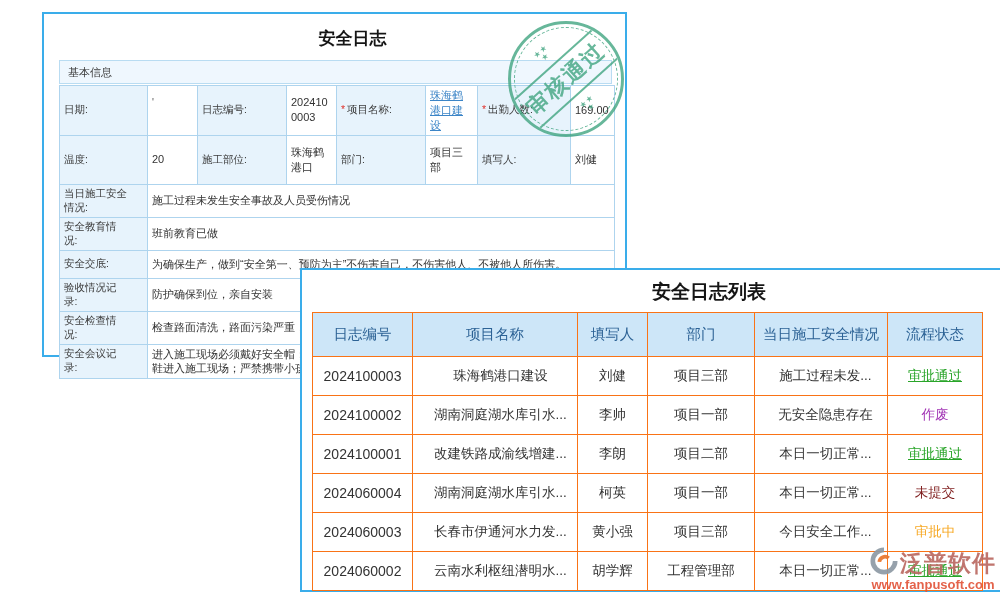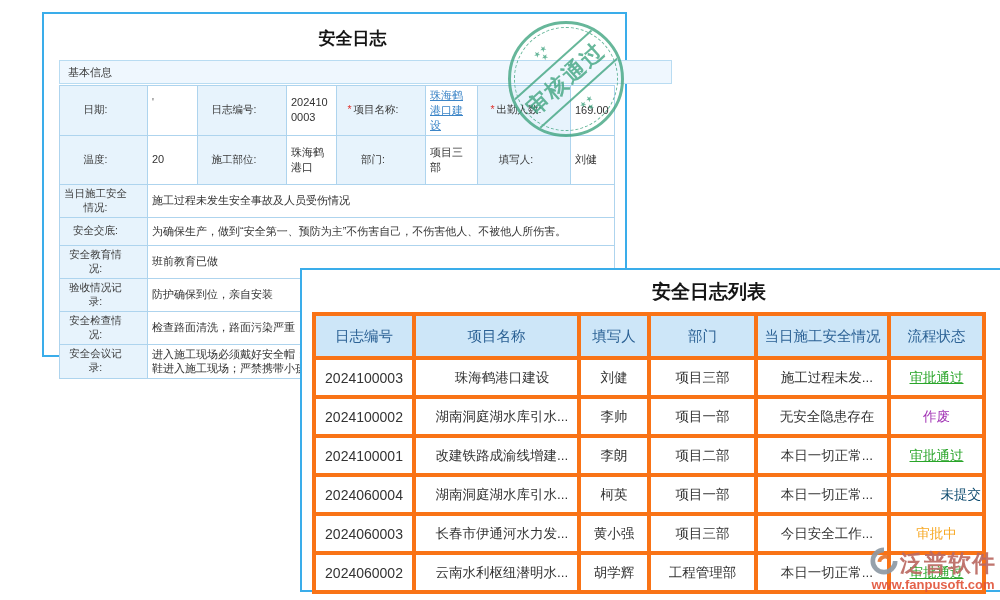--- a/index.html
+++ b/index.html
@@ -8,29 +8,29 @@
     font-family:"Liberation Sans","DejaVu Sans",sans-serif;color:#333;
   }
   .window{position:absolute;background:#fff;border:2px solid #3aadea;box-sizing:border-box;}
   .form-window{left:42px;top:12px;width:585px;height:345px;z-index:1;}
   .list-window{left:300px;top:268px;width:818px;height:324px;z-index:2;}
   .win-title{margin:0;text-align:center;font-weight:bold;color:#151515;}
   .form-window .win-title{font-size:17px;margin-top:13px;padding-left:36px;}
   .list-window .win-title{font-size:19px;margin-top:9px;}
 
   .section-bar{
-    position:absolute;left:15px;top:46px;width:613px;height:24px;box-sizing:border-box;
+    position:absolute;left:15px;top:46px;width:553px;height:24px;box-sizing:border-box;
     background:#eff7fe;border:1px solid #b9dcf2;line-height:22px;padding-left:8px;
     font-size:11px;color:#3b3b3b;
   }
 
   table{border-collapse:collapse;table-layout:fixed;}
   .form-table{position:absolute;left:15px;top:71px;width:555px;font-size:11px;}
   .form-table td{border:1px solid #aed4ee;padding:2px 4px;vertical-align:middle;box-sizing:border-box;}
-  .form-table td.lbl{background:#e7f3fc;text-align:center;color:#3b3b3b;padding-right:20px;font-size:10.5px;}
+  .form-table td.lbl{background:#e7f3fc;text-align:left;color:#3b3b3b;padding-right:20px;font-size:10.5px;}
   .form-table td.val{background:#fff;text-align:left;color:#333;word-break:break-all;line-height:1.35;}
   .form-table tr.r-tall td{height:49px;}
   .form-table tr.r-flat td{height:28px;}
   .form-table tr.r-last td{height:33px;}
   .star{color:#e0342e;margin-right:2px;}
   .form-link{color:#3c85c7;text-decoration:underline;cursor:pointer;}
   .two-line span{display:block;white-space:nowrap;}
   .date-val{display:block;margin-top:-14px;font-size:10px;color:#555;}
 
   
@@ -46,31 +46,31 @@
     white-space:nowrap;
   }
   .stars{position:absolute;width:30px;text-align:center;font-size:8px;line-height:7px;transform:rotate(-42deg);letter-spacing:1px;}
   .stars i{font-style:normal;}
   .stars i.b{display:block;}
   .stars-a{left:20px;top:26px;}
   .stars-b{right:20px;bottom:26px;}
 
   
   .list-table{position:absolute;left:10px;top:42px;width:670px;font-size:13.5px;}
-  .list-table th,.list-table td{border:4px solid #f97316;box-sizing:border-box;overflow:hidden;white-space:nowrap;}
+  .list-table th,.list-table td{border:1px solid #f97316;box-sizing:border-box;overflow:hidden;white-space:nowrap;}
   .list-table thead th{height:44px;background:#cde6f8;color:#2c6295;font-weight:normal;font-size:14.5px;text-align:center;}
   .list-table tbody td{height:39px;background:#fff;text-align:center;color:#333;}
   td.c-id{color:#3c85c7;font-size:14px;cursor:pointer;}
   td.c-project{color:#3c85c7;text-align:left;padding-left:12px;cursor:pointer;}
   td.c-writer{color:#3c85c7;cursor:pointer;}
   td.c-situation{text-align:left;padding-left:10px;}
   td.c-status{cursor:pointer;}
   td.c-status[data-status="approved"]{color:#2aa52a;text-decoration:underline;}
   td.c-status[data-status="voided"]{color:#a234b5;}
-  td.c-status[data-status="unsubmitted"]{color:#0c4a6e;text-align:right;}
+  td.c-status[data-status="unsubmitted"]{color:#7f1d1d;}
   td.c-status[data-status="pending"]{color:#f7a823;}
 
   
   .watermark{position:absolute;right:4px;bottom:8px;z-index:5;text-align:center;opacity:.92;}
   .wm-top{display:flex;align-items:center;justify-content:flex-end;gap:2px;}
   .wm-brand{font-size:23px;font-weight:bold;color:#bb6a62;letter-spacing:1px;}
   .wm-url{font-size:13px;font-weight:bold;color:#e2553b;margin-top:-2px;}
 </style>
 </head>
 <body>
@@ -112,26 +112,26 @@
         <td class="lbl">部门:</td>
         <td class="val">项目三部</td>
         <td class="lbl">填写人:</td>
         <td class="val">刘健</td>
       </tr>
       <tr class="r-flat">
         <td class="lbl">当日施工安全情况:</td>
         <td class="val" colspan="7">施工过程未发生安全事故及人员受伤情况</td>
       </tr>
       <tr class="r-flat">
+        <td class="lbl">安全教育情况:</td>
+        <td class="val" colspan="7">班前教育已做</td>
+      </tr>
+      <tr class="r-flat">
         <td class="lbl">安全交底:</td>
         <td class="val" colspan="7">为确保生产，做到“安全第一、预防为主”不伤害自己，不伤害他人、不被他人所伤害。</td>
-      </tr>
-      <tr class="r-flat">
-        <td class="lbl">安全教育情况:</td>
-        <td class="val" colspan="7">班前教育已做</td>
       </tr>
       <tr class="r-flat">
         <td class="lbl">验收情况记录:</td>
         <td class="val" colspan="7">防护确保到位，亲自安装</td>
       </tr>
       <tr class="r-flat">
         <td class="lbl">安全检查情况:</td>
         <td class="val" colspan="7">检查路面清洗，路面污染严重，立即</td>
       </tr>
       <tr class="r-last">

